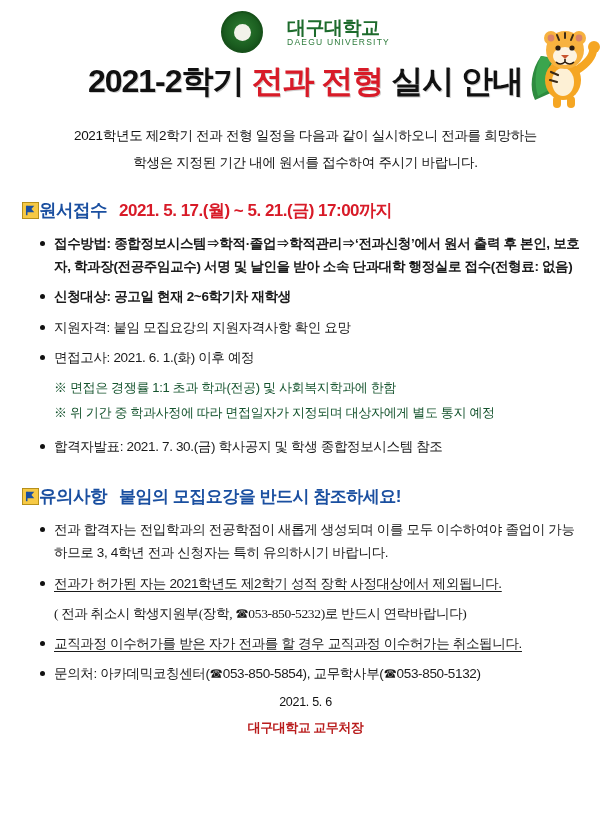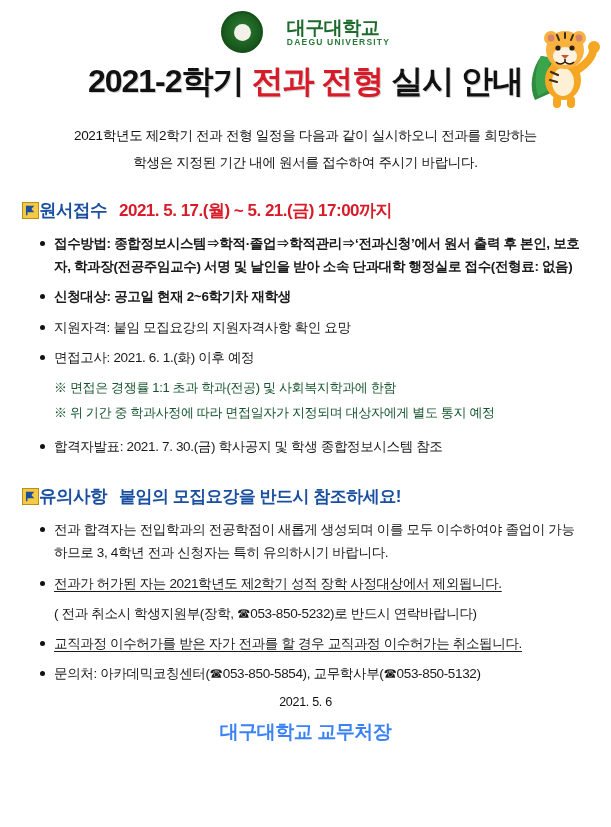--- a/index.html
+++ b/index.html
@@ -60,21 +60,21 @@
     line-height: 1.05;
   }
   .logo-ko {
     font-size: 19px;
     font-weight: bold;
     color: #1d6b2c;
     letter-spacing: -0.5px;
   }
   .logo-en {
     font-size: 8.5px;
-    font-weight: bold;
+    font-weight: normal;
     color: #2b7a3a;
     letter-spacing: 1.2px;
   }
 
   .title {
     margin-top: 6px;
     font-size: 32px;
     font-weight: bold;
     letter-spacing: -1px;
     color: #111111;
@@ -173,28 +173,29 @@
   .footer-date {
     margin-top: 10px;
     text-align: center;
     font-size: 12.5px;
     color: #111;
     letter-spacing: -0.3px;
   }
   .footer-org {
     margin-top: 10px;
     text-align: center;
-    font-size: 19px;
-    font-weight: bold;
-    color: #3b82f6;
+    font-size: 13px;
+    font-weight: bold;
+    color: #b91c1c;
     letter-spacing: -0.5px;
   }
 
   .sub-indent {
     padding-left: 14px;
+    font-family: Liberation Serif, serif;
   }
 </style>
 </head>
 <body>
 
 <div class="page">
 
   <div class="header">
     <div class="logo-row">
       <div class="logo-mark"></div>

